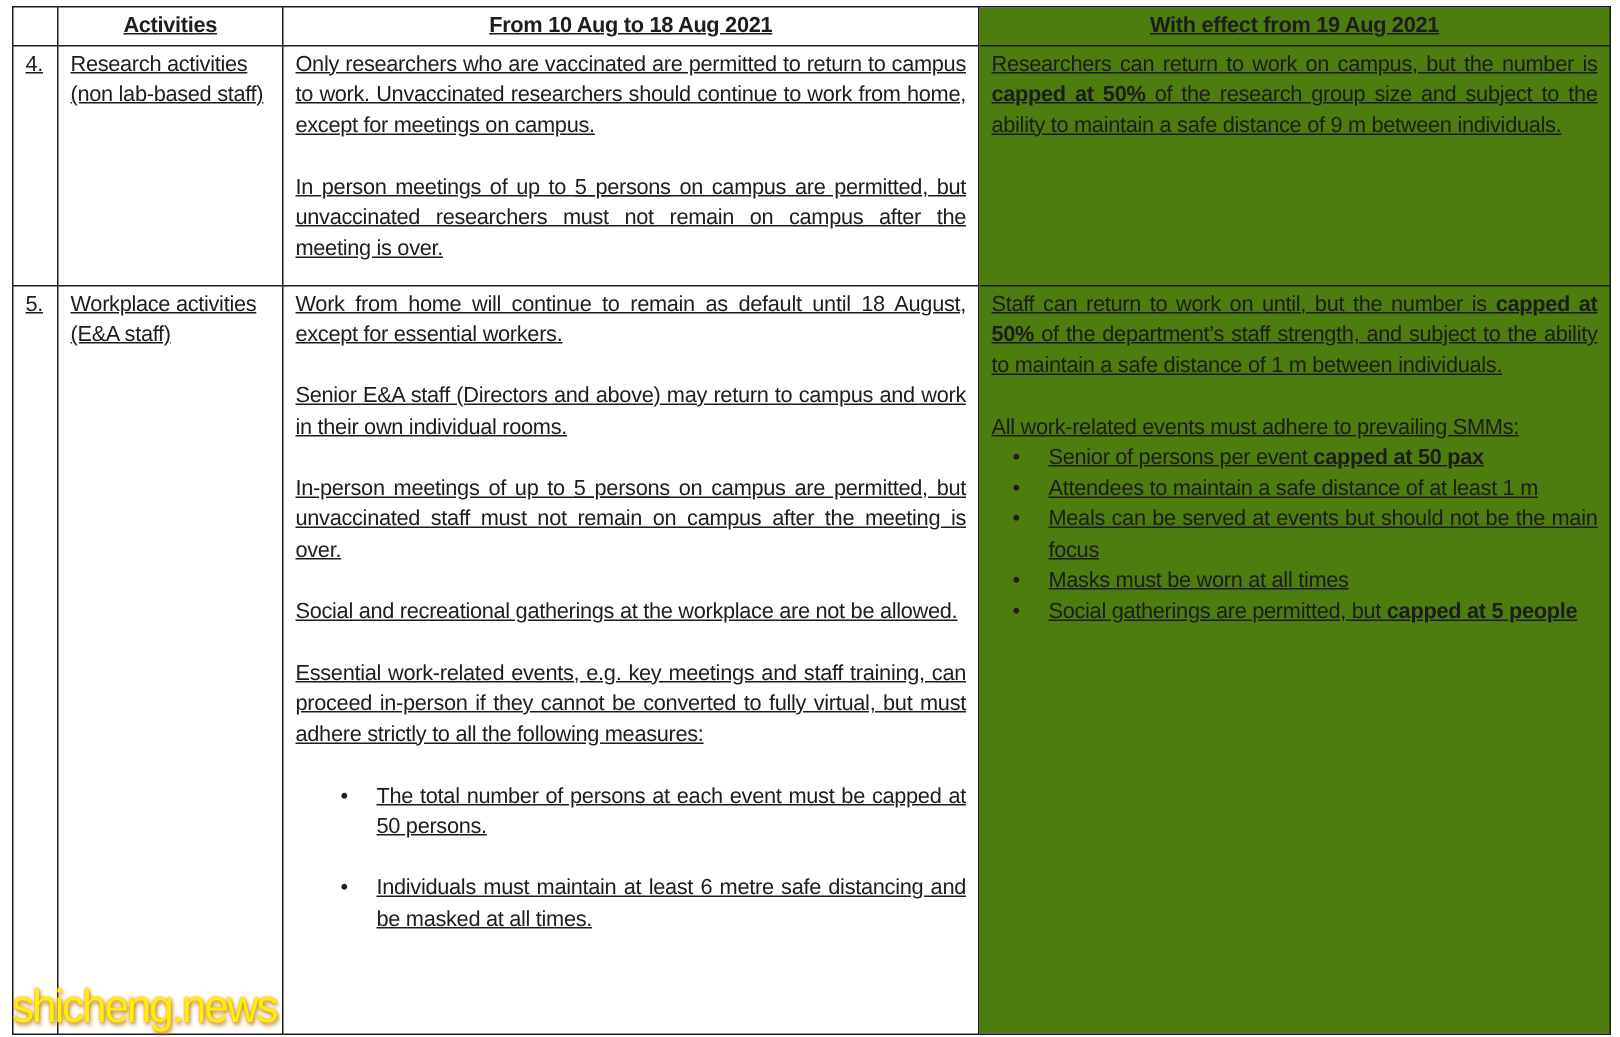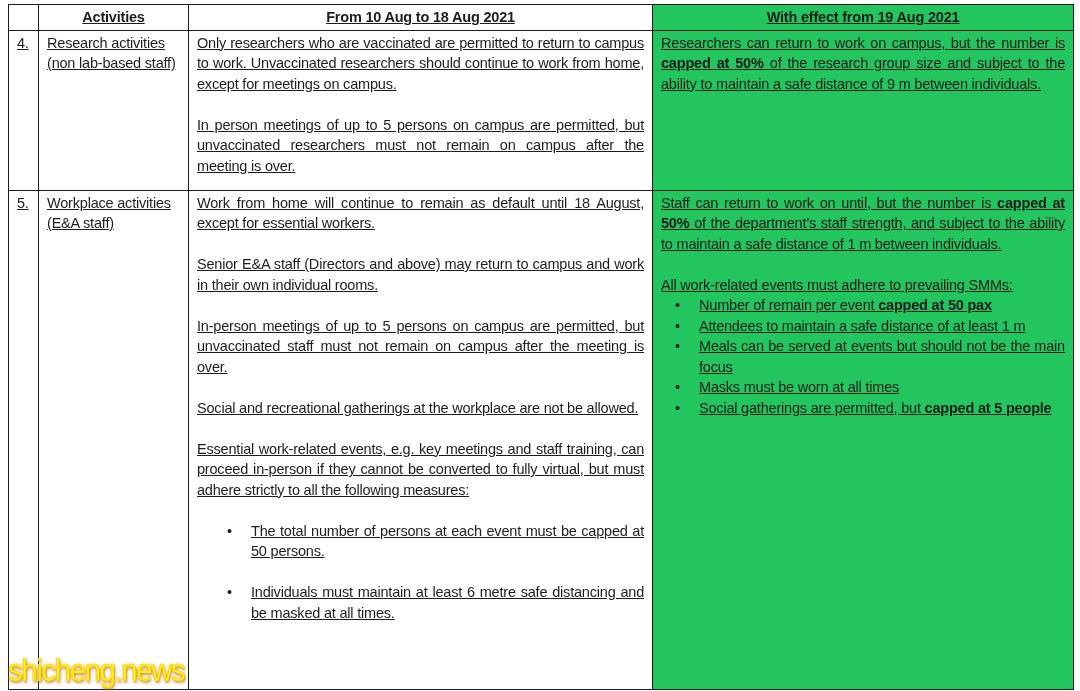--- a/index.html
+++ b/index.html
@@ -35,21 +35,21 @@
     text-decoration: underline;
   }
   th.hdr {
     font-weight: bold;
     text-align: center;
     font-size: 15px;
     height: 18px;
     padding: 1px 4px;
     line-height: 19px;
   }
-  .yellow { background: #22c55e; margin-top: 42px; }
+  .yellow { background: #4d7c0f; margin-top: 42px; }
   td.num { padding-left: 6px; }
   td.act { padding-left: 8px; }
   td.bodycell { text-align: justify; }
   td.bodycell p { margin: 0 0 20.5px 0; }
   td.bodycell p.tight { margin: 0; }
   td.bodycell p:last-child { margin-bottom: 0; }
   ul.blist {
     list-style: none;
     margin: 0;
     padding: 0;
@@ -140,21 +140,21 @@
           <p><span>Essential work-related events, e.g. key meetings and staff training, can proceed in-person if they cannot be converted to fully virtual, but must adhere strictly to all the following measures:</span></p>
           <ul class="blist loose">
             <li><span>The total number of persons at each event must be capped at 50 persons.</span></li>
             <li><span>Individuals must maintain at least 6 metre safe distancing and be masked at all times.</span></li>
           </ul>
         </td>
         <td class="bodycell yellow">
           <p><span>Staff can return to work on until, but the number is </span><span class="b">capped at 50%</span><span> of the department’s staff strength, and subject to the ability to maintain a safe distance of 1 m between individuals.</span></p>
           <p class="tight"><span>All work-related events must adhere to prevailing SMMs:</span></p>
           <ul class="blist tight rightcol">
-            <li><span>Number of remain per event </span><span class="b">capped at 50 pax</span></li>
+            <li><span>Senior of persons per event </span><span class="b">capped at 50 pax</span></li>
             <li><span>Attendees to maintain a safe distance of at least 1 m</span></li>
             <li><span>Meals can be served at events but should not be the main focus</span></li>
             <li><span>Masks must be worn at all times</span></li>
             <li><span>Social gatherings are permitted, but </span><span class="b">capped at 5 people</span></li>
           </ul>
         </td>
       </tr>
     </tbody>
   </table>
 

